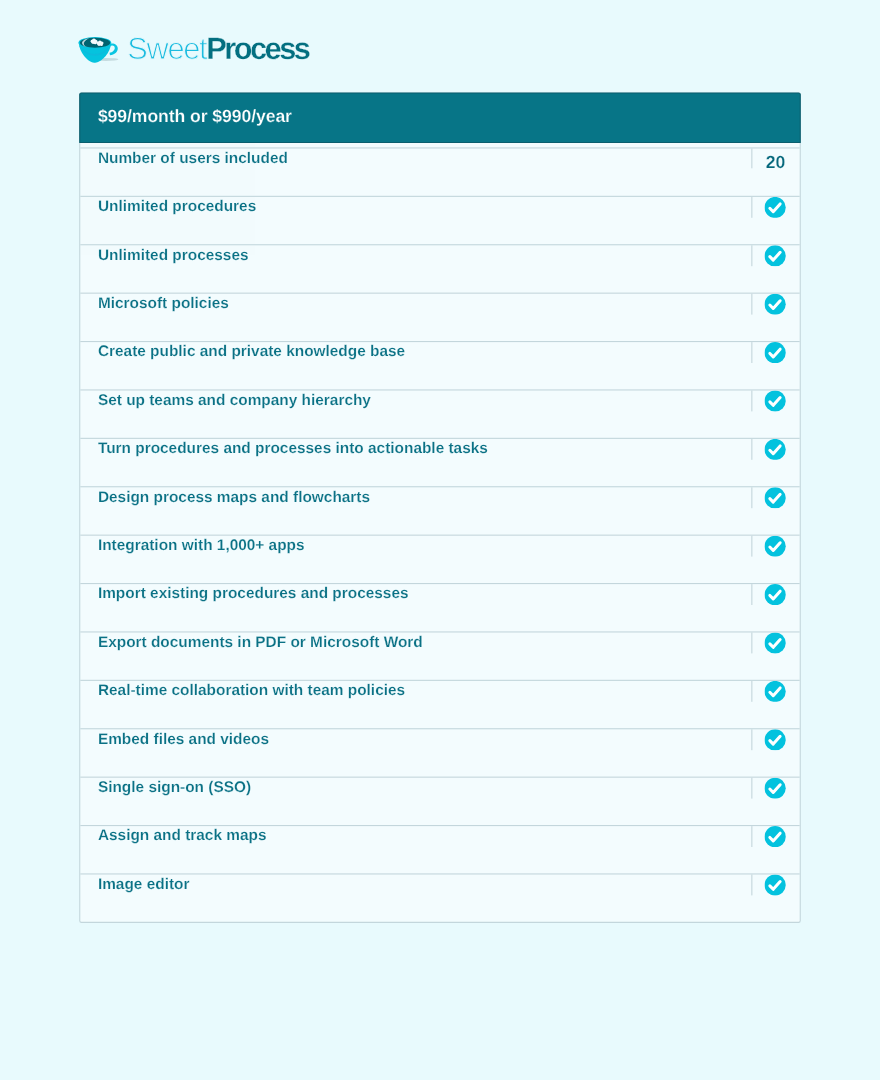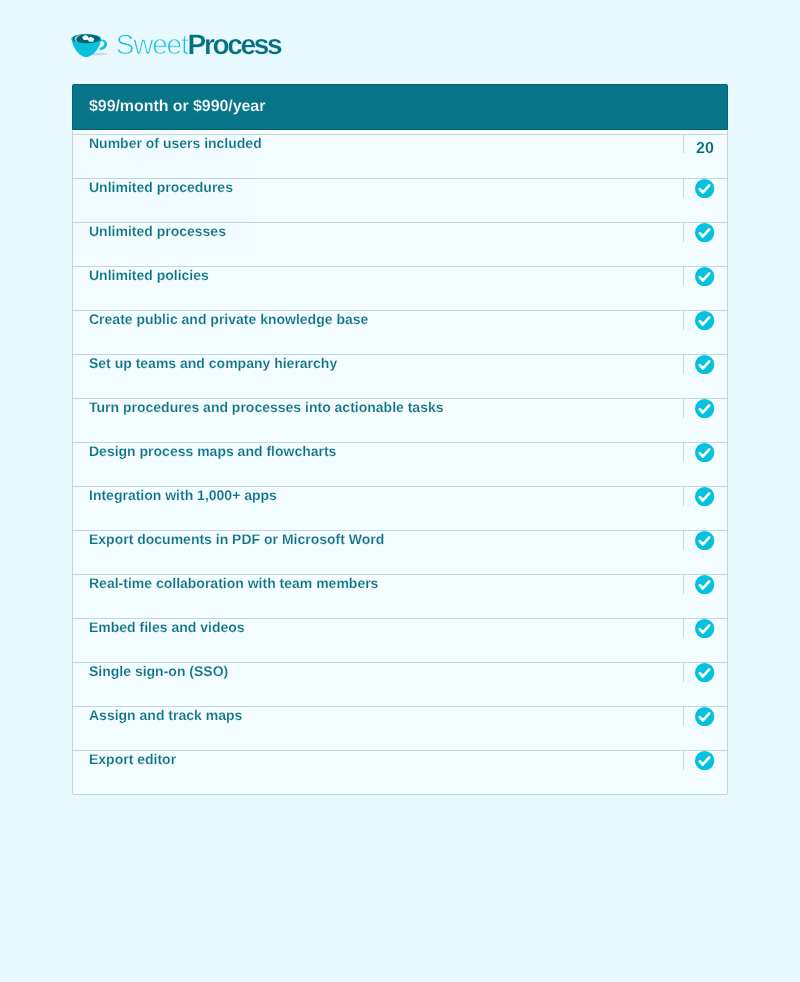--- a/index.html
+++ b/index.html
@@ -85,21 +85,21 @@
           </div>
           <div class="val">
             <svg class="check" viewBox="0 0 38 38" width="19.3" height="19.3">
               <circle cx="19" cy="19" r="19" fill="#03C2DE"></circle>
               <path d="M9.6 20.3 L15.6 26.5 L28.0 12.6" stroke="#ffffff" stroke-width="5.4" fill="none" stroke-linecap="round" stroke-linejoin="round"></path>
             </svg>
           </div>
         </div>
         <div class="row">
           <div class="feat">
-            <span class="feat-label">Unlimited policies</span>
+            <span class="feat-label">Microsoft policies</span>
           </div>
           <div class="val">
             <svg class="check" viewBox="0 0 38 38" width="19.3" height="19.3">
               <circle cx="19" cy="19" r="19" fill="#03C2DE"></circle>
               <path d="M9.6 20.3 L15.6 26.5 L28.0 12.6" stroke="#ffffff" stroke-width="5.4" fill="none" stroke-linecap="round" stroke-linejoin="round"></path>
             </svg>
           </div>
         </div>
         <div class="row">
           <div class="feat">
@@ -151,32 +151,43 @@
           </div>
           <div class="val">
             <svg class="check" viewBox="0 0 38 38" width="19.3" height="19.3">
               <circle cx="19" cy="19" r="19" fill="#03C2DE"></circle>
               <path d="M9.6 20.3 L15.6 26.5 L28.0 12.6" stroke="#ffffff" stroke-width="5.4" fill="none" stroke-linecap="round" stroke-linejoin="round"></path>
             </svg>
           </div>
         </div>
         <div class="row">
           <div class="feat">
+            <span class="feat-label">Import existing procedures and processes</span>
+          </div>
+          <div class="val">
+            <svg class="check" viewBox="0 0 38 38" width="19.3" height="19.3">
+              <circle cx="19" cy="19" r="19" fill="#03C2DE"></circle>
+              <path d="M9.6 20.3 L15.6 26.5 L28.0 12.6" stroke="#ffffff" stroke-width="5.4" fill="none" stroke-linecap="round" stroke-linejoin="round"></path>
+            </svg>
+          </div>
+        </div>
+        <div class="row">
+          <div class="feat">
             <span class="feat-label">Export documents in PDF or Microsoft Word</span>
           </div>
           <div class="val">
             <svg class="check" viewBox="0 0 38 38" width="19.3" height="19.3">
               <circle cx="19" cy="19" r="19" fill="#03C2DE"></circle>
               <path d="M9.6 20.3 L15.6 26.5 L28.0 12.6" stroke="#ffffff" stroke-width="5.4" fill="none" stroke-linecap="round" stroke-linejoin="round"></path>
             </svg>
           </div>
         </div>
         <div class="row">
           <div class="feat">
-            <span class="feat-label">Real-time collaboration with team members</span>
+            <span class="feat-label">Real-time collaboration with team policies</span>
           </div>
           <div class="val">
             <svg class="check" viewBox="0 0 38 38" width="19.3" height="19.3">
               <circle cx="19" cy="19" r="19" fill="#03C2DE"></circle>
               <path d="M9.6 20.3 L15.6 26.5 L28.0 12.6" stroke="#ffffff" stroke-width="5.4" fill="none" stroke-linecap="round" stroke-linejoin="round"></path>
             </svg>
           </div>
         </div>
         <div class="row">
           <div class="feat">
@@ -206,21 +217,21 @@
           </div>
           <div class="val">
             <svg class="check" viewBox="0 0 38 38" width="19.3" height="19.3">
               <circle cx="19" cy="19" r="19" fill="#03C2DE"></circle>
               <path d="M9.6 20.3 L15.6 26.5 L28.0 12.6" stroke="#ffffff" stroke-width="5.4" fill="none" stroke-linecap="round" stroke-linejoin="round"></path>
             </svg>
           </div>
         </div>
         <div class="row">
           <div class="feat">
-            <span class="feat-label">Export editor</span>
+            <span class="feat-label">Image editor</span>
           </div>
           <div class="val">
             <svg class="check" viewBox="0 0 38 38" width="19.3" height="19.3">
               <circle cx="19" cy="19" r="19" fill="#03C2DE"></circle>
               <path d="M9.6 20.3 L15.6 26.5 L28.0 12.6" stroke="#ffffff" stroke-width="5.4" fill="none" stroke-linecap="round" stroke-linejoin="round"></path>
             </svg>
           </div>
         </div>
       </div>
   </div>

